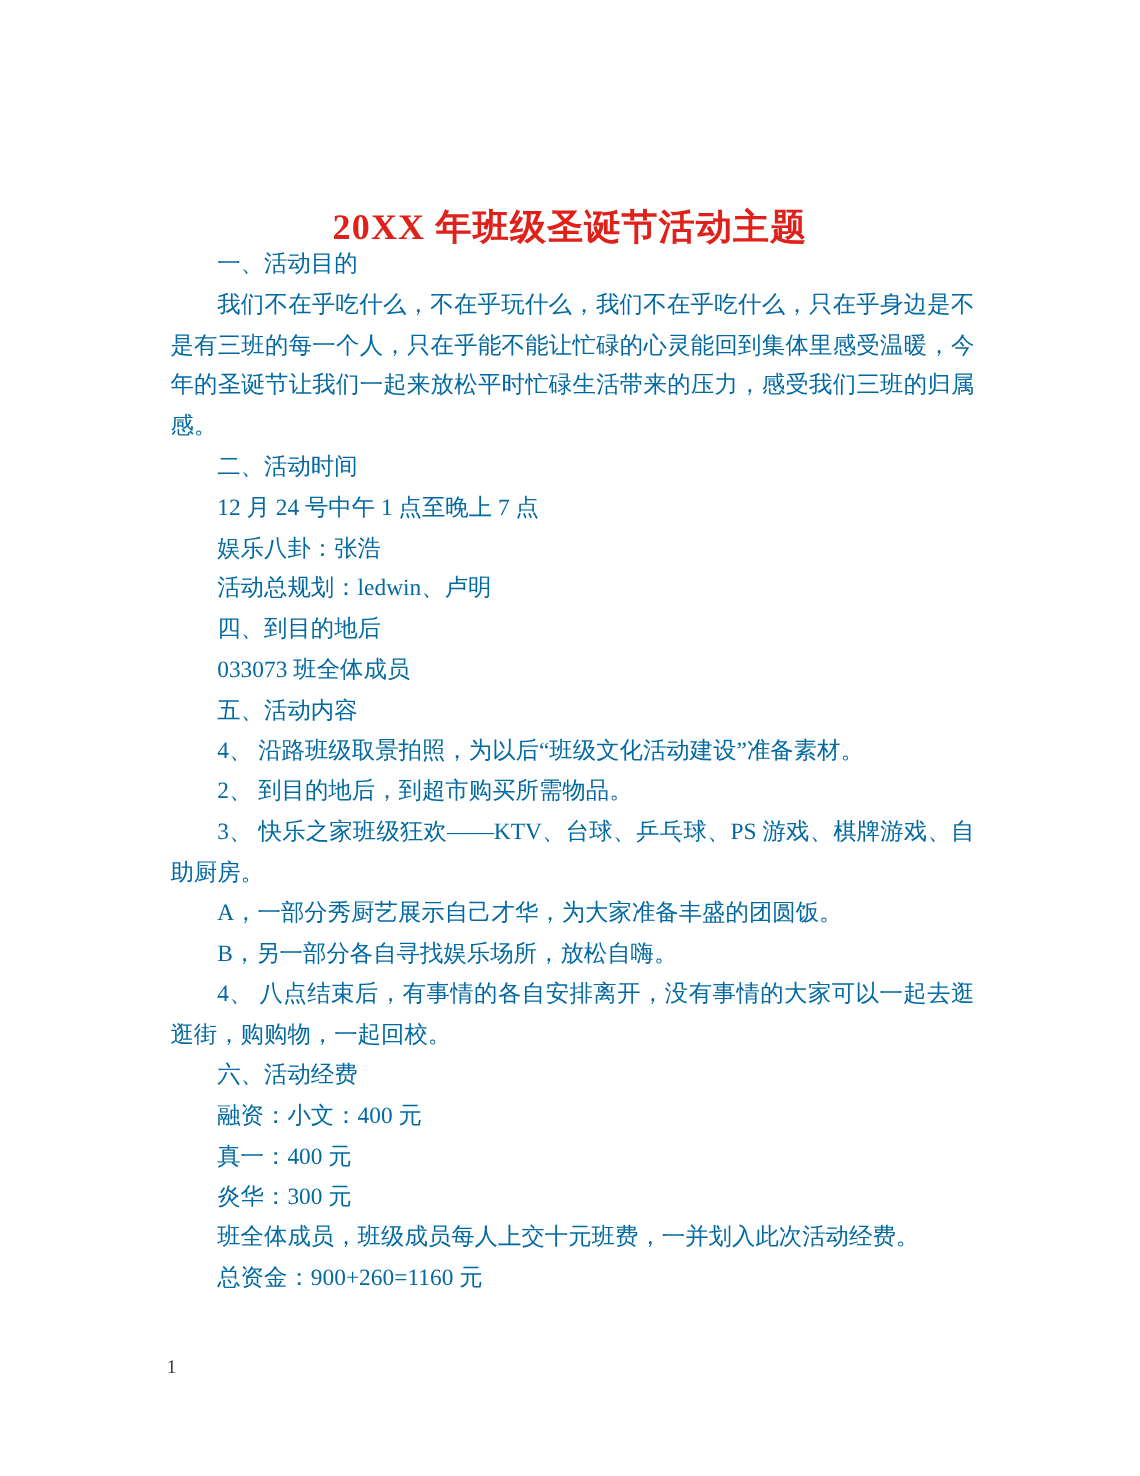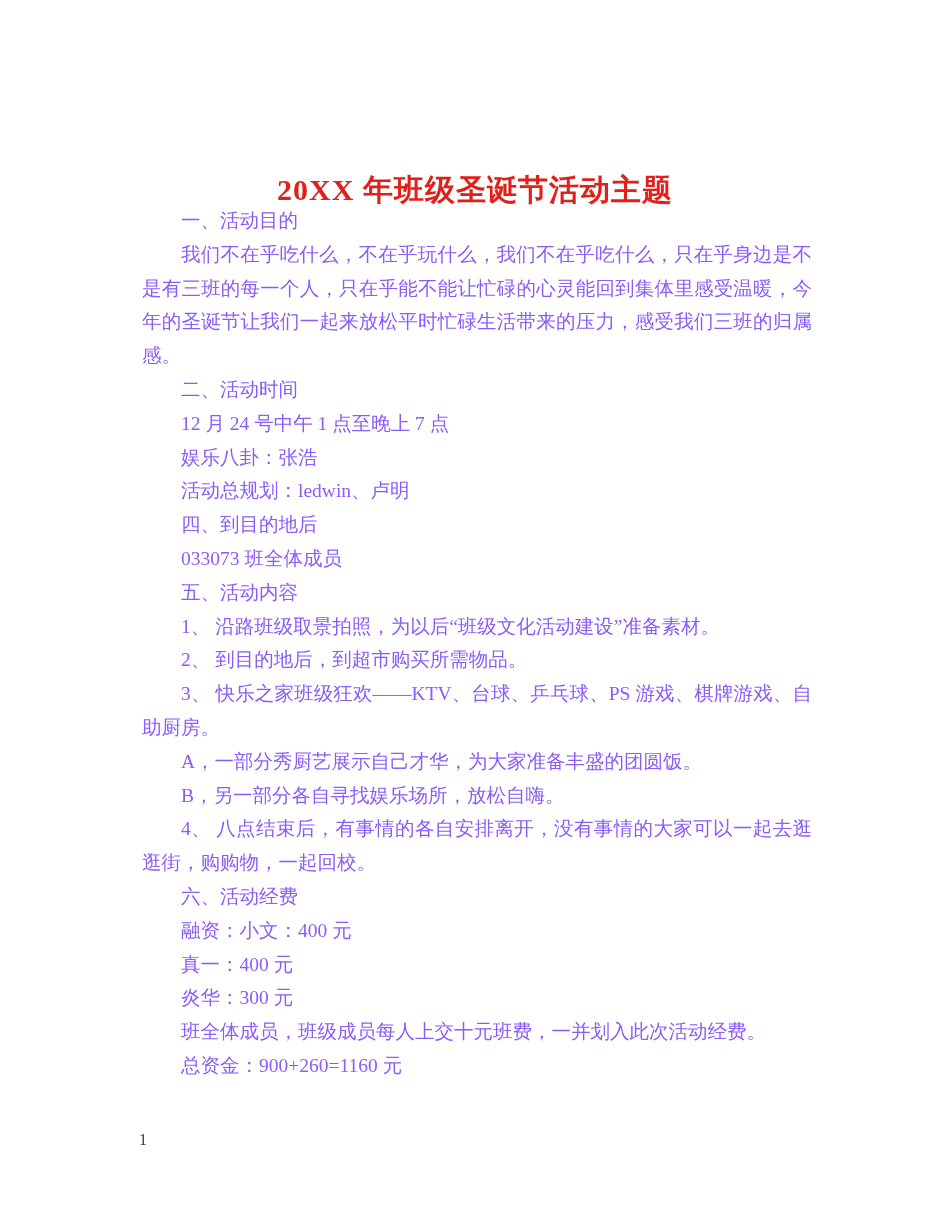--- a/index.html
+++ b/index.html
@@ -52,31 +52,31 @@
     font-family: "Liberation Serif", "DejaVu Serif", serif;
   }
 </style>
 </head>
 <body>
 
 <div class="page">
 
   <div class="doc-title" style="color: rgb(224, 32, 26);">20XX 年班级圣诞节活动主题</div>
 
-  <div class="doc-body" style="color: #8b5cf6;">
+  <div class="doc-body" style="color: #0369a1;">
       <p class="para">一、活动目的</p>
       <p class="para">我们不在乎吃什么，不在乎玩什么，我们不在乎吃什么，只在乎身边是不是有三班的每一个人，只在乎能不能让忙碌的心灵能回到集体里感受温暖，今年的圣诞节让我们一起来放松平时忙碌生活带来的压力，感受我们三班的归属感。</p>
       <p class="para">二、活动时间</p>
       <p class="para">12 月 24 号中午 1 点至晚上 7 点</p>
       <p class="para">娱乐八卦：张浩</p>
       <p class="para">活动总规划：ledwin、卢明</p>
       <p class="para">四、到目的地后</p>
       <p class="para">033073 班全体成员</p>
       <p class="para">五、活动内容</p>
-      <p class="para">1、 沿路班级取景拍照，为以后“班级文化活动建设”准备素材。</p>
+      <p class="para">4、 沿路班级取景拍照，为以后“班级文化活动建设”准备素材。</p>
       <p class="para">2、 到目的地后，到超市购买所需物品。</p>
       <p class="para">3、 快乐之家班级狂欢——KTV、台球、乒乓球、PS 游戏、棋牌游戏、自助厨房。</p>
       <p class="para">A，一部分秀厨艺展示自己才华，为大家准备丰盛的团圆饭。</p>
       <p class="para">B，另一部分各自寻找娱乐场所，放松自嗨。</p>
       <p class="para">4、 八点结束后，有事情的各自安排离开，没有事情的大家可以一起去逛逛街，购购物，一起回校。</p>
       <p class="para">六、活动经费</p>
       <p class="para">融资：小文：400 元</p>
       <p class="para">真一：400 元</p>
       <p class="para">炎华：300 元</p>
       <p class="para">班全体成员，班级成员每人上交十元班费，一并划入此次活动经费。</p>

